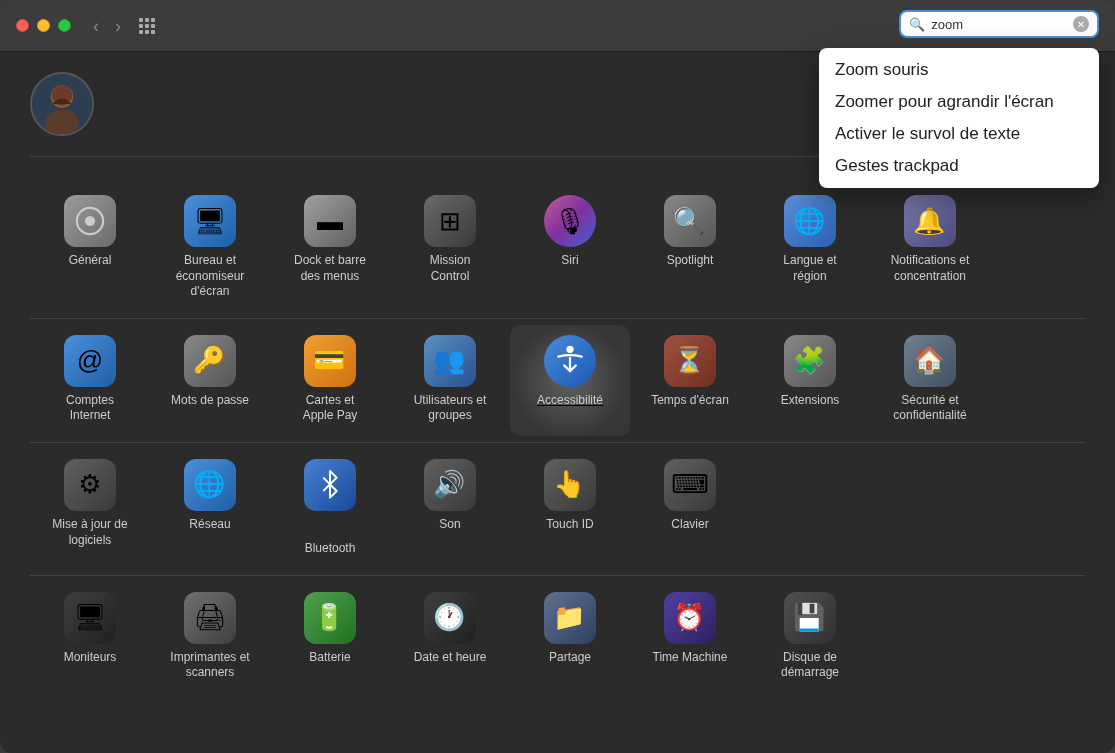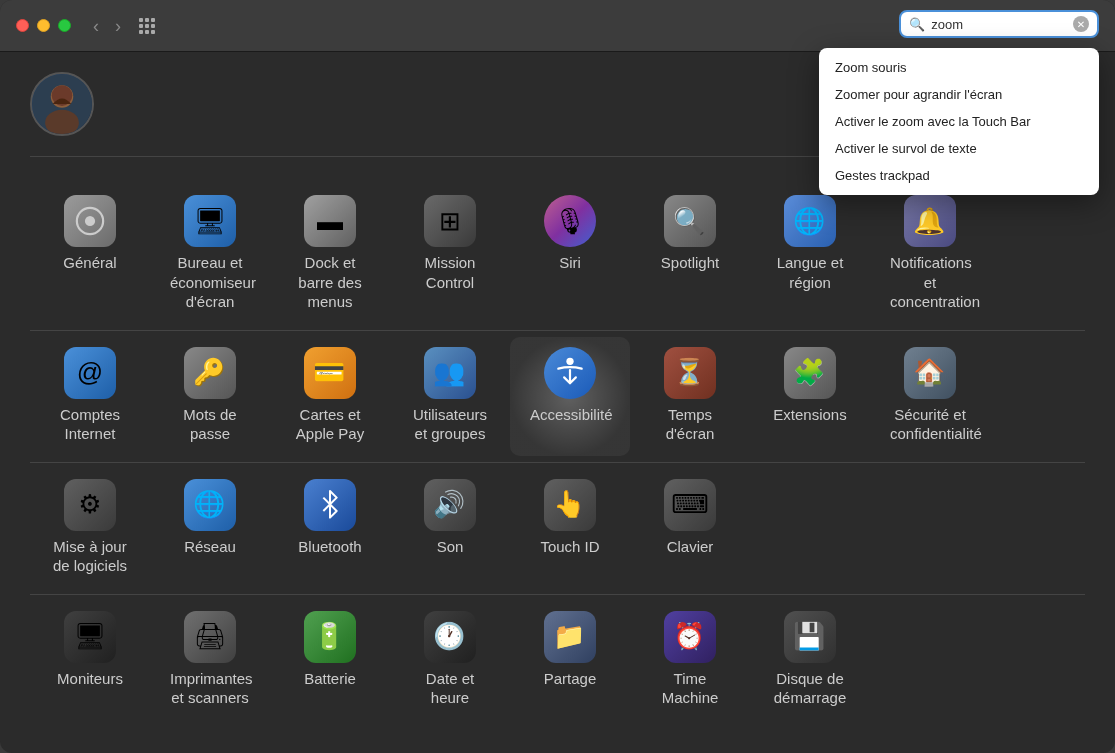--- a/index.html
+++ b/index.html
@@ -147,21 +147,21 @@
       background: white;
       border-radius: 8px;
       box-shadow: 0 8px 30px rgba(0,0,0,0.4);
       width: 280px;
       padding: 6px 0;
       z-index: 100;
     }
 
     .dropdown-item {
       padding: 6px 16px;
-      font-size: 13px;
+      font-size: 17px;
       color: #222;
       cursor: pointer;
     }
 
     
     .content {
       padding: 20px 30px;
       overflow: auto;
       height: calc(100% - 52px);
     }
@@ -211,36 +211,37 @@
       padding: 10px 6px 12px;
       cursor: pointer;
       border-radius: 10px;
       transition: background 0.1s;
       text-align: center;
       position: relative;
     }
 
     .pref-item.highlighted {
       background: radial-gradient(circle, rgba(255,255,255,0.25) 0%, rgba(255,255,255,0.05) 70%);
+      text-decoration: underline;
     }
 
     .pref-icon {
       width: 52px;
       height: 52px;
       border-radius: 12px;
       margin-bottom: 6px;
       display: flex;
       align-items: center;
       justify-content: center;
       font-size: 28px;
       flex-shrink: 0;
     }
 
     .pref-label {
-      font-size: 15px;
+      font-size: 12px;
       color: #ccc;
       line-height: 1.3;
       max-width: 80px;
     }
 
     .section-divider {
       border: none;
       border-top: 1px solid #444;
       margin: 6px 0;
     }
@@ -316,21 +317,20 @@
     <div class="search-container">
       <div class="search-box">
         <span class="search-icon-svg">🔍</span>
         <input class="search-input" type="text" value="zoom" style="">
         <button class="search-clear">✕</button>
       </div>
 
       <div class="search-dropdown">
       <div class="dropdown-item">Zoom souris</div>
           <div class="dropdown-item">Zoomer pour agrandir l'écran</div>
-          <div class="dropdown-item">Activer le zoom avec la Touch Bar</div>
           <div class="dropdown-item">Activer le survol de texte</div>
           <div class="dropdown-item">Gestes trackpad</div>
         </div>
     </div>
   </div>
 
   <div class="content">
 
     <div class="user-profile">
       <div class="avatar">
@@ -431,21 +431,21 @@
         <hr class="section-divider">
         <div style="display: flex; justify-content: flex-start;">
           <div class="pref-item" style="width: 120px;">
             <div class="pref-icon icon-update" style="font-size: 26px;">⚙</div>
             <div class="pref-label">Mise à jour de logiciels</div>
           </div>
           <div class="pref-item" style="width: 120px;">
             <div class="pref-icon icon-network" style="font-size: 26px;">🌐</div>
             <div class="pref-label">Réseau</div>
           </div>
-          <div class="pref-item" style="width: 120px;">
+          <div class="pref-item" style="width: 120px; gap: 24px;">
             <div class="pref-icon icon-bluetooth">
               <svg viewBox="0 0 30 52" width="20" height="36">
                 <path d="M5 15 L25 35 L15 45 L15 5 L25 15 L5 35" fill="none" stroke="white" stroke-width="3" stroke-linejoin="round"></path>
               </svg>
             </div>
             <div class="pref-label">Bluetooth</div>
           </div>
           <div class="pref-item" style="width: 120px;">
             <div class="pref-icon icon-sound" style="font-size: 26px;">🔊</div>
             <div class="pref-label">Son</div>

